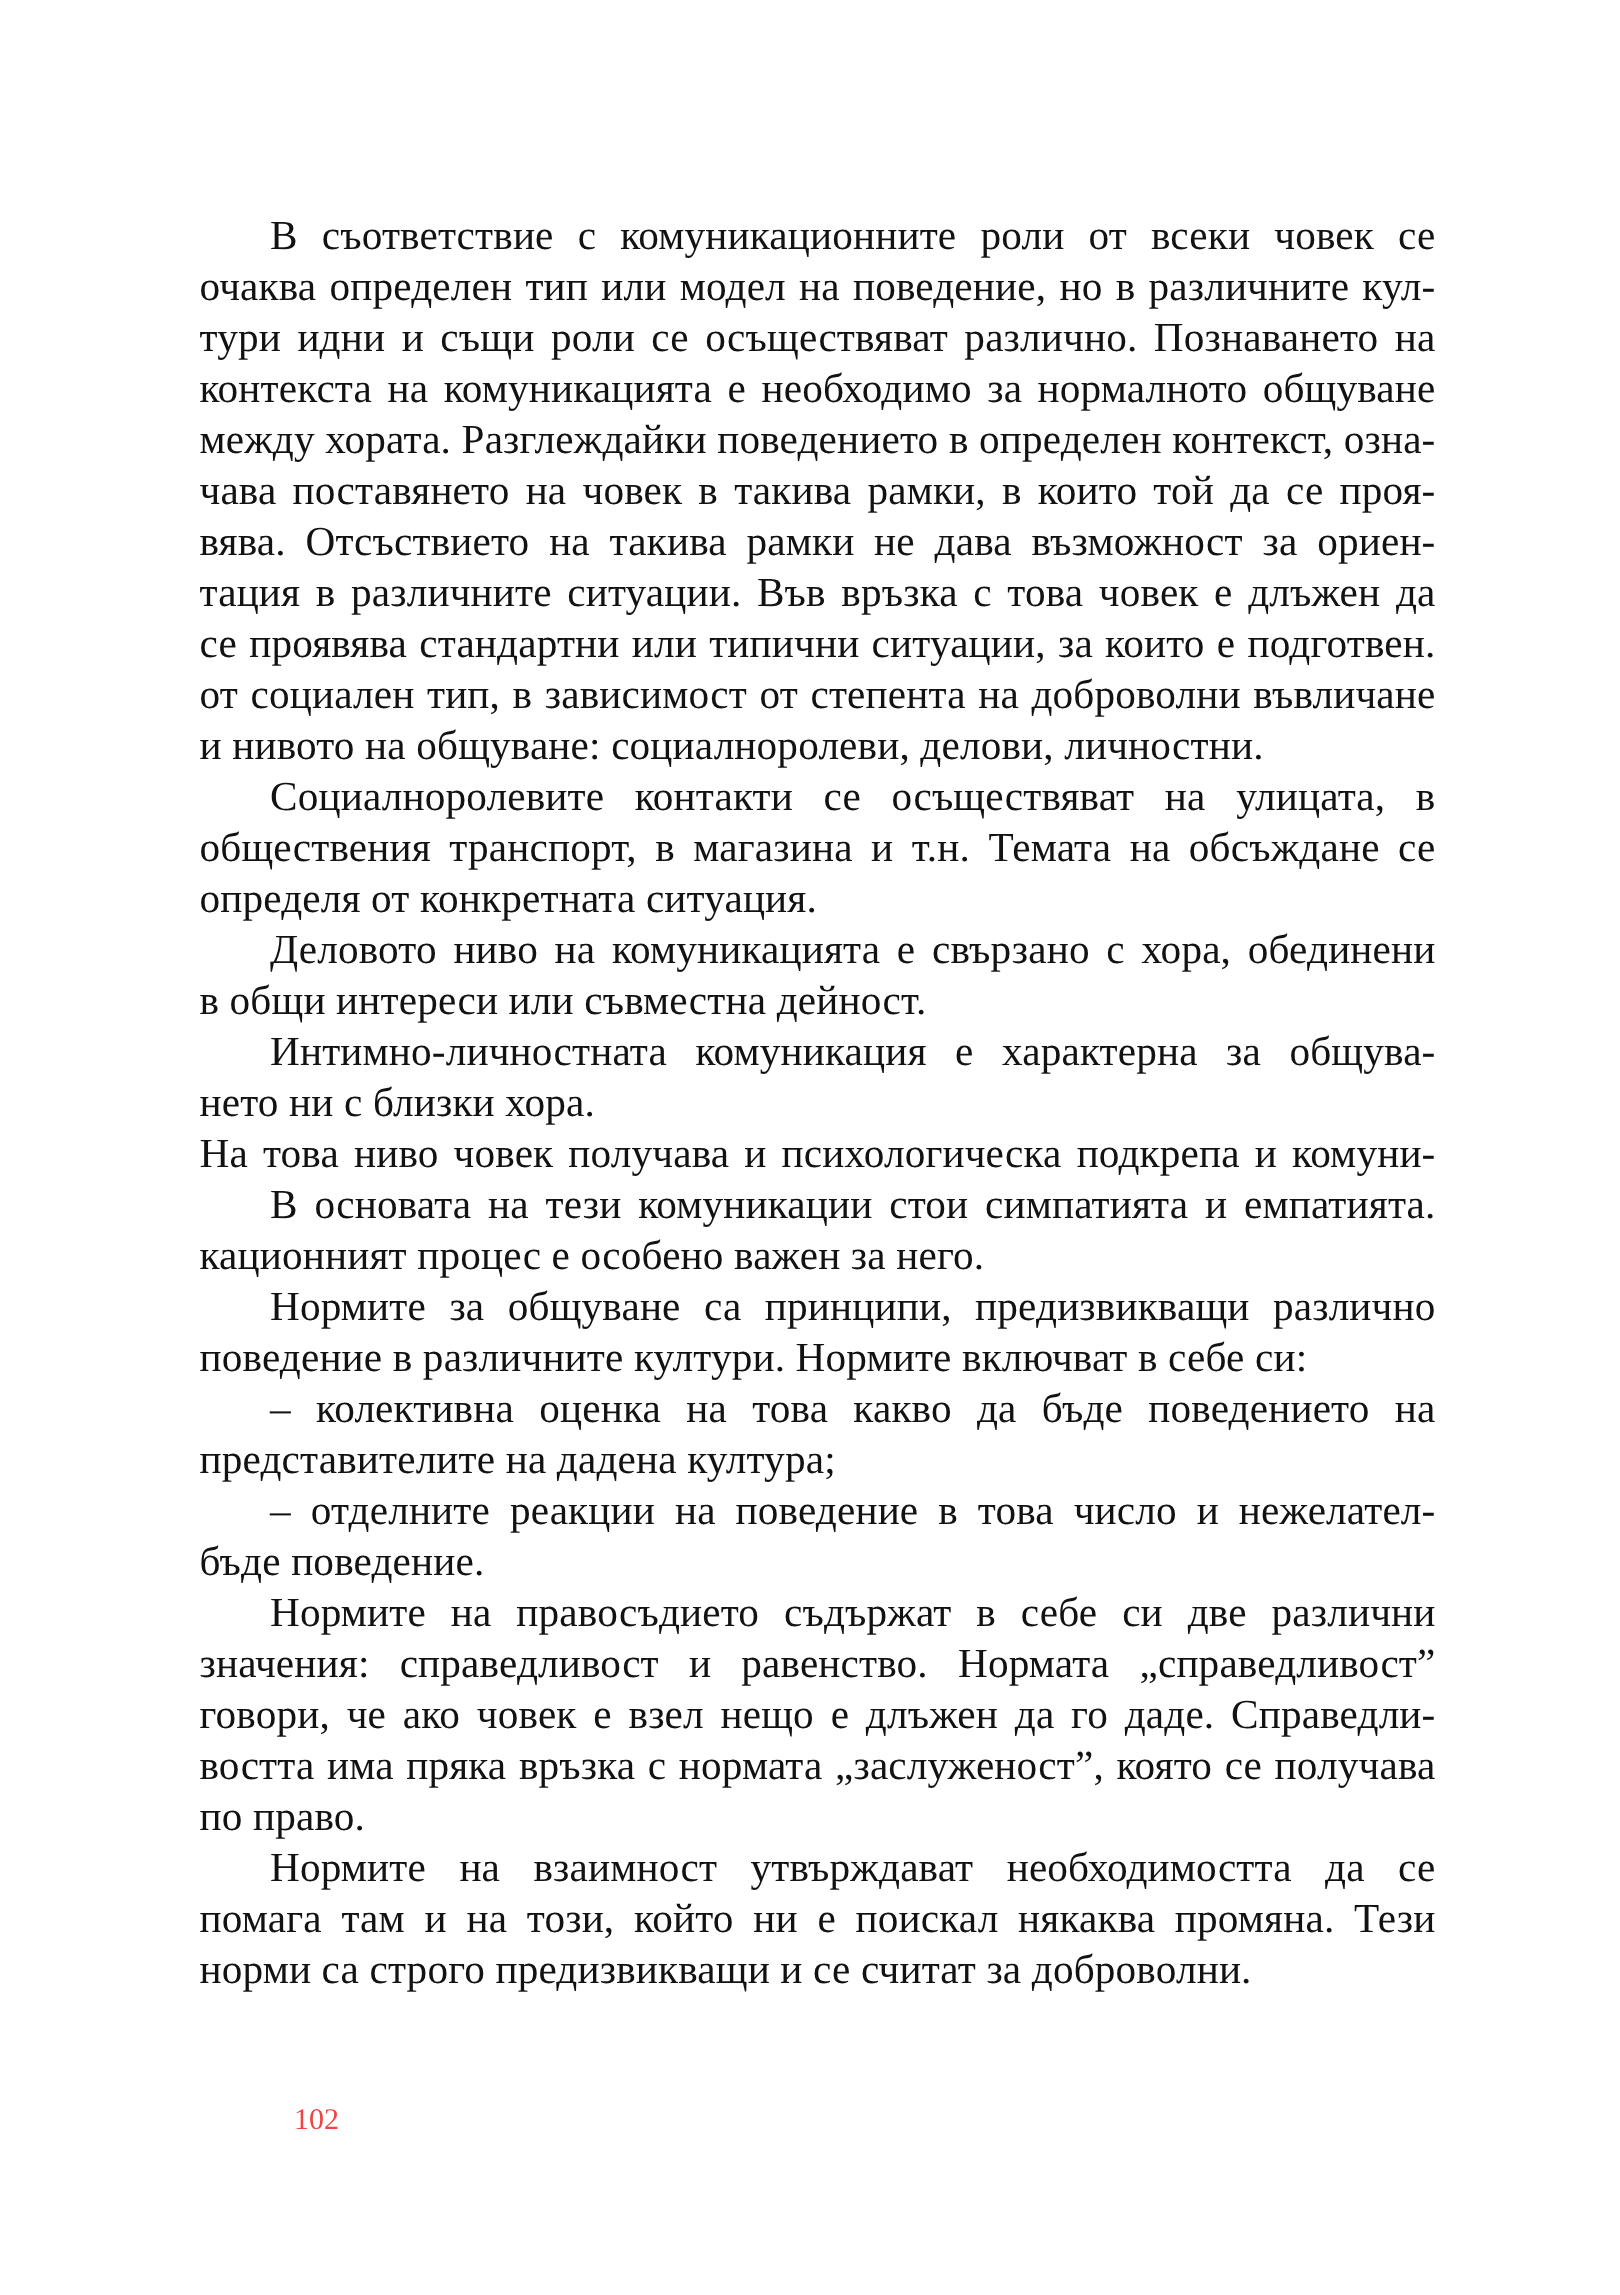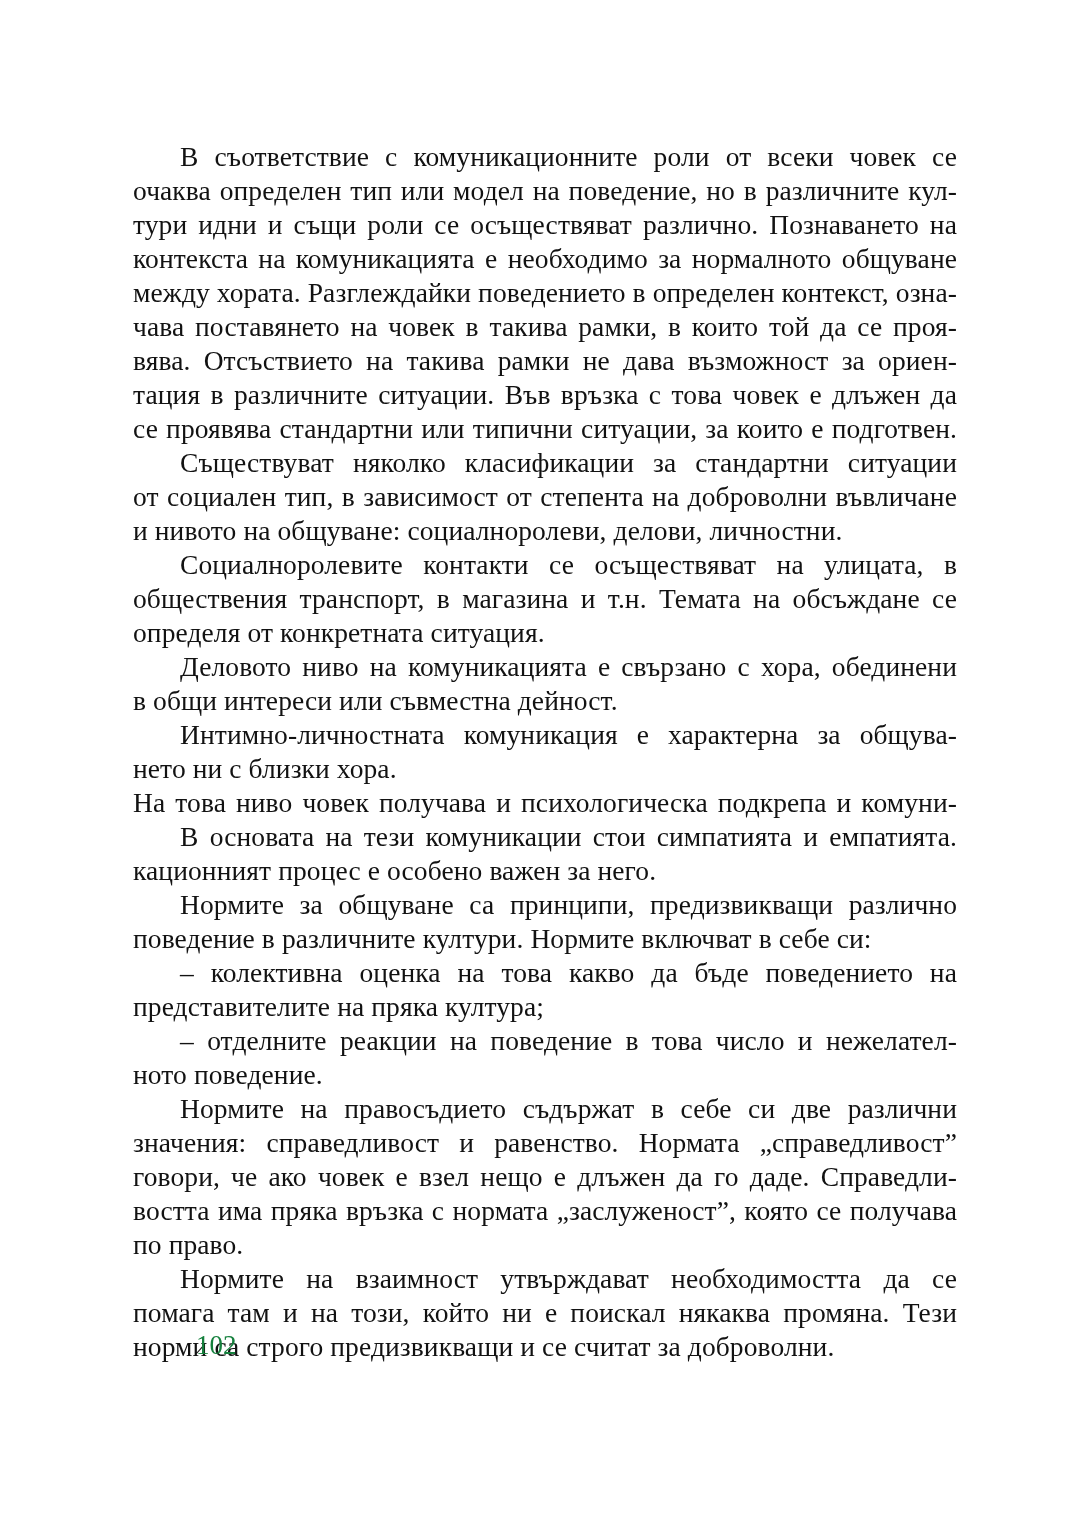--- a/index.html
+++ b/index.html
@@ -34,59 +34,58 @@
   .ln.ind {
     text-indent: 47px;
   }
   .ln.last {
     text-align: right;
     text-align-last: left;
   }
   .page-number {
     position: absolute;
     left: 196px;
-    top: 1328px;
-    font-size: 27px;
+    top: 1396px;
+    font-size: 20px;
     line-height: 34px;
-    color: #15803d;
+    color: #ef4444;
   }
 </style>
 </head>
 <body>
 
 <div class="page">
   <div class="text-block">
     <div class="ln ind">В съответствие с комуникационните роли от всеки човек се</div>
     <div class="ln">очаква определен тип или модел на поведение, но в различните кул-</div>
     <div class="ln">тури идни и същи роли се осъществяват различно. Познаването на</div>
     <div class="ln">контекста на комуникацията е необходимо за нормалното общуване</div>
     <div class="ln">между хората. Разглеждайки поведението в определен контекст, озна-</div>
     <div class="ln">чава поставянето на човек в такива рамки, в които той да се проя-</div>
     <div class="ln">вява. Отсъствието на такива рамки не дава възможност за ориен-</div>
     <div class="ln">тация в различните ситуации. Във връзка с това човек е длъжен да</div>
     <div class="ln">се проявява стандартни или типични ситуации, за които е подготвен.</div>
-    <div class="ln ind">Съществуват няколко класификации за стандартни ситуации</div>
     <div class="ln">от социален тип, в зависимост от степента на доброволни въвличане</div>
     <div class="ln last">и нивото на общуване: социалноролеви, делови, личностни.</div>
     <div class="ln ind">Социалноролевите контакти се осъществяват на улицата, в</div>
     <div class="ln">обществения транспорт, в магазина и т.н. Темата на обсъждане се</div>
     <div class="ln last">определя от конкретната ситуация.</div>
     <div class="ln ind">Деловото ниво на комуникацията е свързано с хора, обединени</div>
     <div class="ln last">в общи интереси или съвместна дейност.</div>
     <div class="ln ind">Интимно-личностната комуникация е характерна за общува-</div>
     <div class="ln last">нето ни с близки хора.</div>
     <div class="ln">На това ниво човек получава и психологическа подкрепа и комуни-</div>
     <div class="ln ind">В основата на тези комуникации стои симпатията и емпатията.</div>
     <div class="ln last">кационният процес е особено важен за него.</div>
     <div class="ln ind">Нормите за общуване са принципи, предизвикващи различно</div>
     <div class="ln last">поведение в различните култури. Нормите включват в себе си:</div>
     <div class="ln ind">– колективна оценка на това какво да бъде поведението на</div>
-    <div class="ln last">представителите на пряка култура;</div>
+    <div class="ln last">представителите на дадена култура;</div>
     <div class="ln ind">– отделните реакции на поведение в това число и нежелател-</div>
-    <div class="ln last">ното поведение.</div>
+    <div class="ln last">бъде поведение.</div>
     <div class="ln ind">Нормите на правосъдието съдържат в себе си две различни</div>
     <div class="ln">значения: справедливост и равенство. Нормата „справедливост”</div>
     <div class="ln">говори, че ако човек е взел нещо е длъжен да го даде. Справедли-</div>
     <div class="ln">востта има пряка връзка с нормата „заслуженост”, която се получава</div>
     <div class="ln last">по право.</div>
     <div class="ln ind">Нормите на взаимност утвърждават необходимостта да се</div>
     <div class="ln">помага там и на този, който ни е поискал някаква промяна. Тези</div>
     <div class="ln last">норми са строго предизвикващи и се считат за доброволни.</div>
   </div>
   <div class="page-number">102</div>

